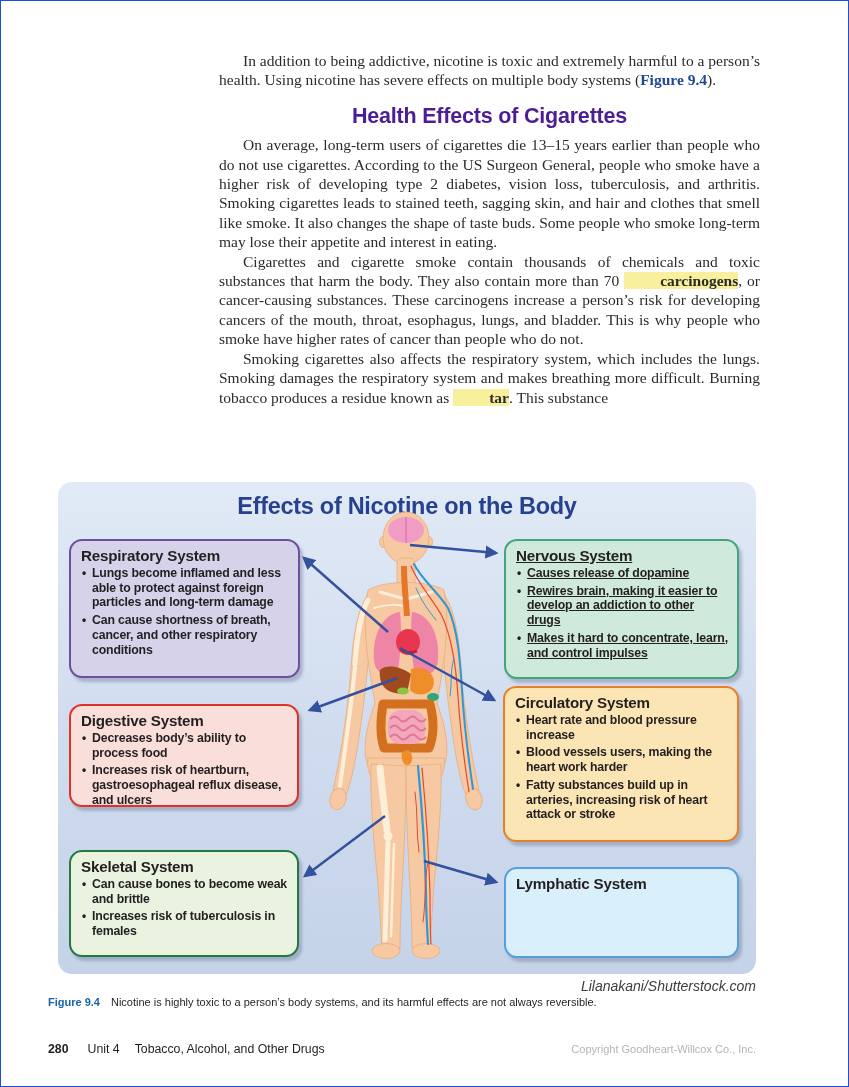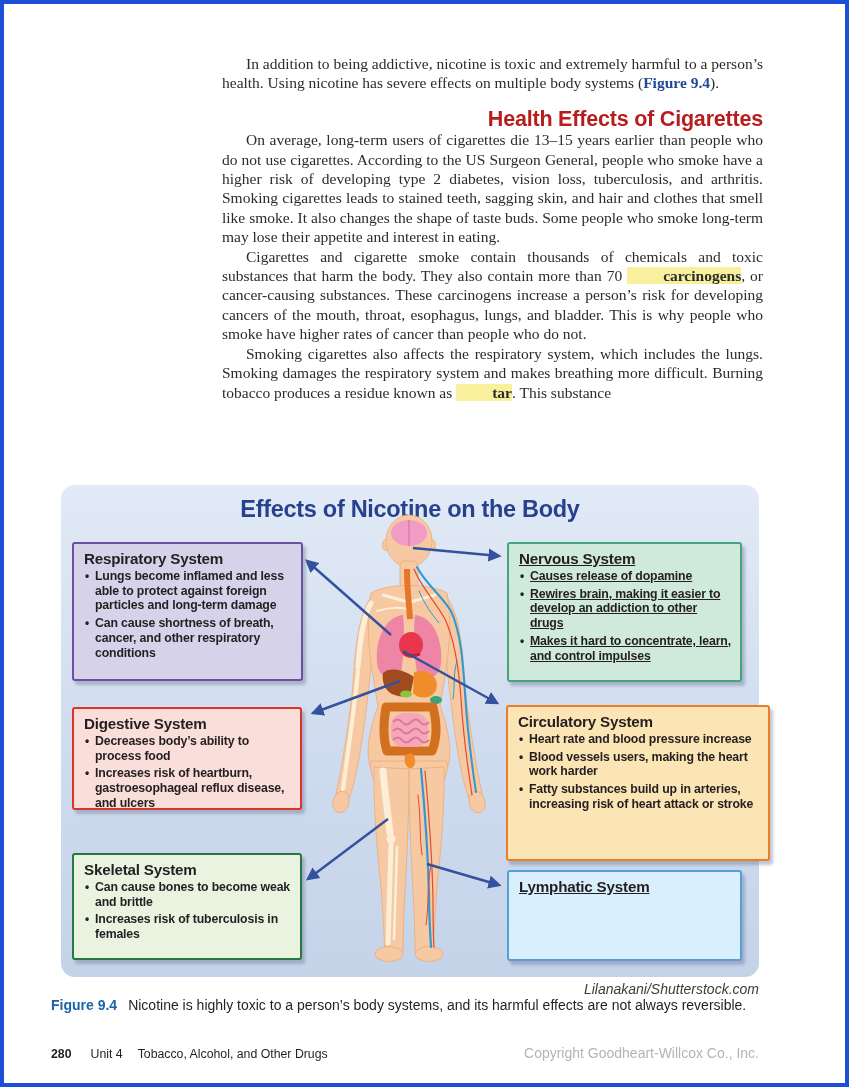--- a/index.html
+++ b/index.html
@@ -1,75 +1,75 @@
 <!DOCTYPE html>
 <html><head>
 <meta charset="utf-8">
 <style>
   * { margin:0; padding:0; box-sizing:border-box; }
   html,body { background:#f2f2f2; }
   .page {
     position:relative; width:849px; height:1087px; background:#ffffff;
     font-family:"Liberation Sans",sans-serif; overflow:hidden;
-    border:4px solid #1d4ed8;
+    border:1px solid #1d4ed8;
   }
   
   .article {
     position:absolute; left:218px; top:50px; width:541px;
     font-family:"Liberation Serif",serif; font-size:15.5px; line-height:19.4px;
     color:#2b2b2b; text-align:justify;
   }
   .article p { text-indent:24px; }
   .figref { color:#1e4796; font-weight:bold; }
   .highlight { background:#f8f09c; font-weight:bold;padding-left:36px; }
   h2.section-heading {
     font-family:"Liberation Sans",sans-serif; font-size:21.5px; font-weight:bold;
-    color:#b91c1c; margin:17px 0 1px; text-align:right; text-indent:0; letter-spacing:-0.2px;
+    color:#4c1d95; margin:17px 0 9px; text-align:center; text-indent:0; letter-spacing:-0.2px;
   }
   
   .figure-panel {
     position:absolute; left:57px; top:481px; width:698px; height:492px;
     border-radius:14px;
     background:linear-gradient(180deg,#e1eaf6 0%,#cfdbee 55%,#c5d3e9 100%);
   }
   .figure-title {
     position:absolute; top:11px; left:0; width:100%; text-align:center;
     font-size:23.5px; font-weight:bold; color:#27418e; letter-spacing:-0.3px;
   }
   .body-svg { position:absolute; left:252px; top:26px; }
   .arrows-svg { position:absolute; left:0; top:0; }
   .info-box {
-    position:absolute; border:2.5px solid; border-radius:3px;
+    position:absolute; border:2.5px solid; border-radius:13px;
     padding:6px 8px 5px 10px; box-shadow:3px 4px 3px rgba(104,116,148,.40);
     color:#231f20; overflow:hidden;
   }
   .box-title { font-size:15.2px; font-weight:bold; letter-spacing:-0.2px; margin-bottom:2px; }
   .box-bullets { list-style:none; }
   .box-bullets li {
     position:relative; padding-left:11px; font-size:12.3px; font-weight:bold;
     line-height:14.7px; letter-spacing:-0.15px; margin-bottom:3px;
   }
   .box-bullets li::before { content:"•"; position:absolute; left:1px; top:0; font-size:12px; }
   
   .figure-credit {
     position:absolute; top:977px; left:57px; width:698px; text-align:right;
     font-size:14px; font-style:italic; color:#3d3d3d;
   }
   .figure-caption {
     position:absolute; top:993px; left:47px; width:712px;
-    font-size:14px; color:#231f20; line-height:16px;
+    font-size:11px; color:#231f20; line-height:16px;
   }
   .figure-caption .cap-label { font-weight:bold; color:#1b63a8; margin-right:11px; }
   .footer {
     position:absolute; top:1041px; left:47px; width:708px;
     font-size:12.3px; color:#231f20; display:flex; align-items:baseline;
   }
   .footer .pagenum { font-weight:bold; margin-right:19px; }
   .footer .unit { margin-right:15px; }
-  .footer .copyright { margin-left:auto; color:#b4b4b4; font-size:14px; }
+  .footer .copyright { margin-left:auto; color:#b4b4b4; font-size:11px; }
 </style>
 </head>
 <body>
 
 <div class="page">
 
   <div class="article">
     <p><span>In addition to being addictive, nicotine is toxic and extremely harmful to a person’s health. Using nicotine has severe effects on multiple body systems (</span><span class="figref">Figure 9.4</span><span>).</span></p>
     <h2 class="section-heading">Health Effects of Cigarettes</h2>
     <p><span>On average, long-term users of cigarettes die 13–15 years earlier than people who do not use cigarettes. According to the US Surgeon General, people who smoke have a higher risk of developing type 2 diabetes, vision loss, tuberculosis, and arthritis. Smoking cigarettes leads to stained teeth, sagging skin, and hair and clothes that smell like smoke. It also changes the shape of taste buds. Some people who smoke long-term may lose their appetite and interest in eating.</span></p>
@@ -172,38 +172,38 @@
     </div>
 
     <div class="info-box" style="left: 11px; top: 222px; width: 230px; height: 103px; background: rgb(250, 222, 218); border-color: rgb(221, 50, 39);">
       <div class="box-title">Digestive System</div>
       <ul class="box-bullets">
           <li>Decreases body’s ability to process food</li>
           <li>Increases risk of heartburn, gastroesophageal reflux disease, and ulcers</li>
         </ul>
     </div>
 
-    <div class="info-box" style="left: 445px; top: 220px; width: 264px; height: 156px; background: rgb(252, 229, 181); border-color: rgb(232, 127, 40);">
+    <div class="info-box" style="left: 445px; top: 204px; width: 236px; height: 156px; background: rgb(252, 229, 181); border-color: rgb(232, 127, 40);">
       <div class="box-title">Circulatory System</div>
       <ul class="box-bullets">
           <li>Heart rate and blood pressure increase</li>
           <li>Blood vessels users, making the heart work harder</li>
           <li>Fatty substances build up in arteries, increasing risk of heart attack or stroke</li>
         </ul>
     </div>
 
     <div class="info-box" style="left: 11px; top: 368px; width: 230px; height: 107px; background: rgb(233, 243, 224); border-color: rgb(34, 122, 64);">
       <div class="box-title">Skeletal System</div>
       <ul class="box-bullets">
           <li>Can cause bones to become weak and brittle</li>
           <li>Increases risk of tuberculosis in females</li>
         </ul>
     </div>
 
-    <div class="info-box" style="left: 446px; top: 385px; width: 235px; height: 91px; background: rgb(217, 239, 251); border-color: rgb(85, 160, 217); text-decoration: underline;">
+    <div class="info-box" style="left: 446px; top: 385px; width: 235px; height: 91px; background: rgb(217, 239, 251); border-color: rgb(85, 160, 217);">
       <div class="box-title">Lymphatic System</div>
     </div>
   </div>
 
   <div class="figure-credit">Lilanakani/Shutterstock.com</div>
   <div class="figure-caption">
     <span class="cap-label">Figure 9.4</span><span>Nicotine is highly toxic to a person’s body systems, and its harmful effects are not always reversible.</span>
   </div>
 
   <div class="footer">

